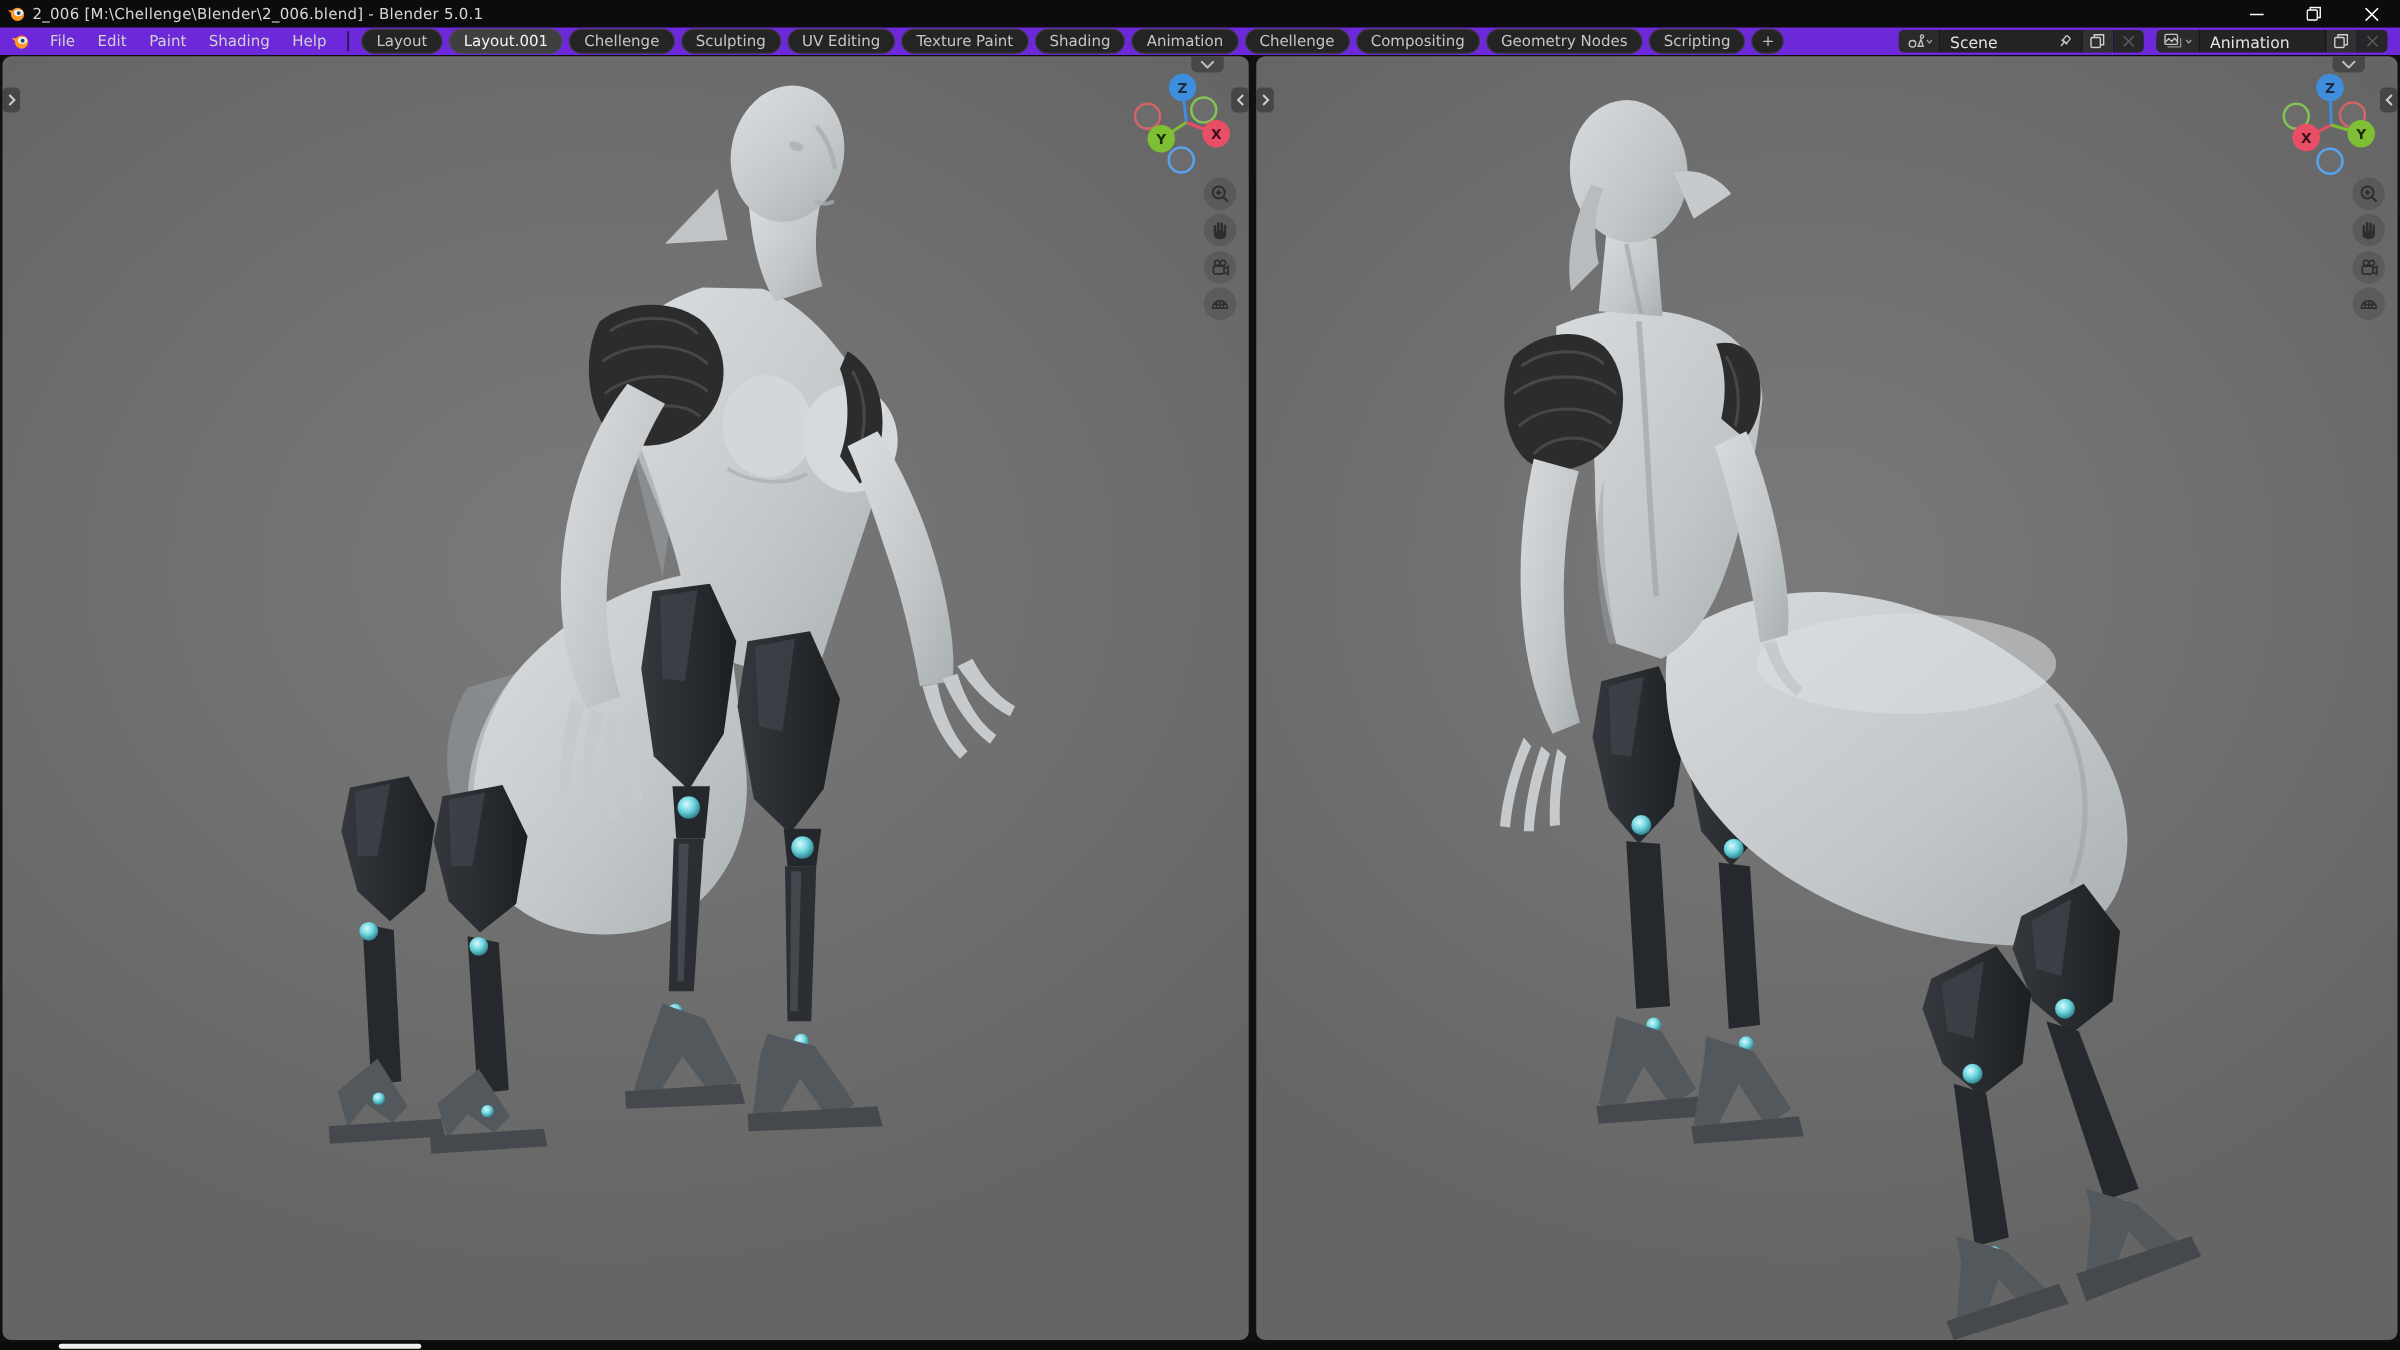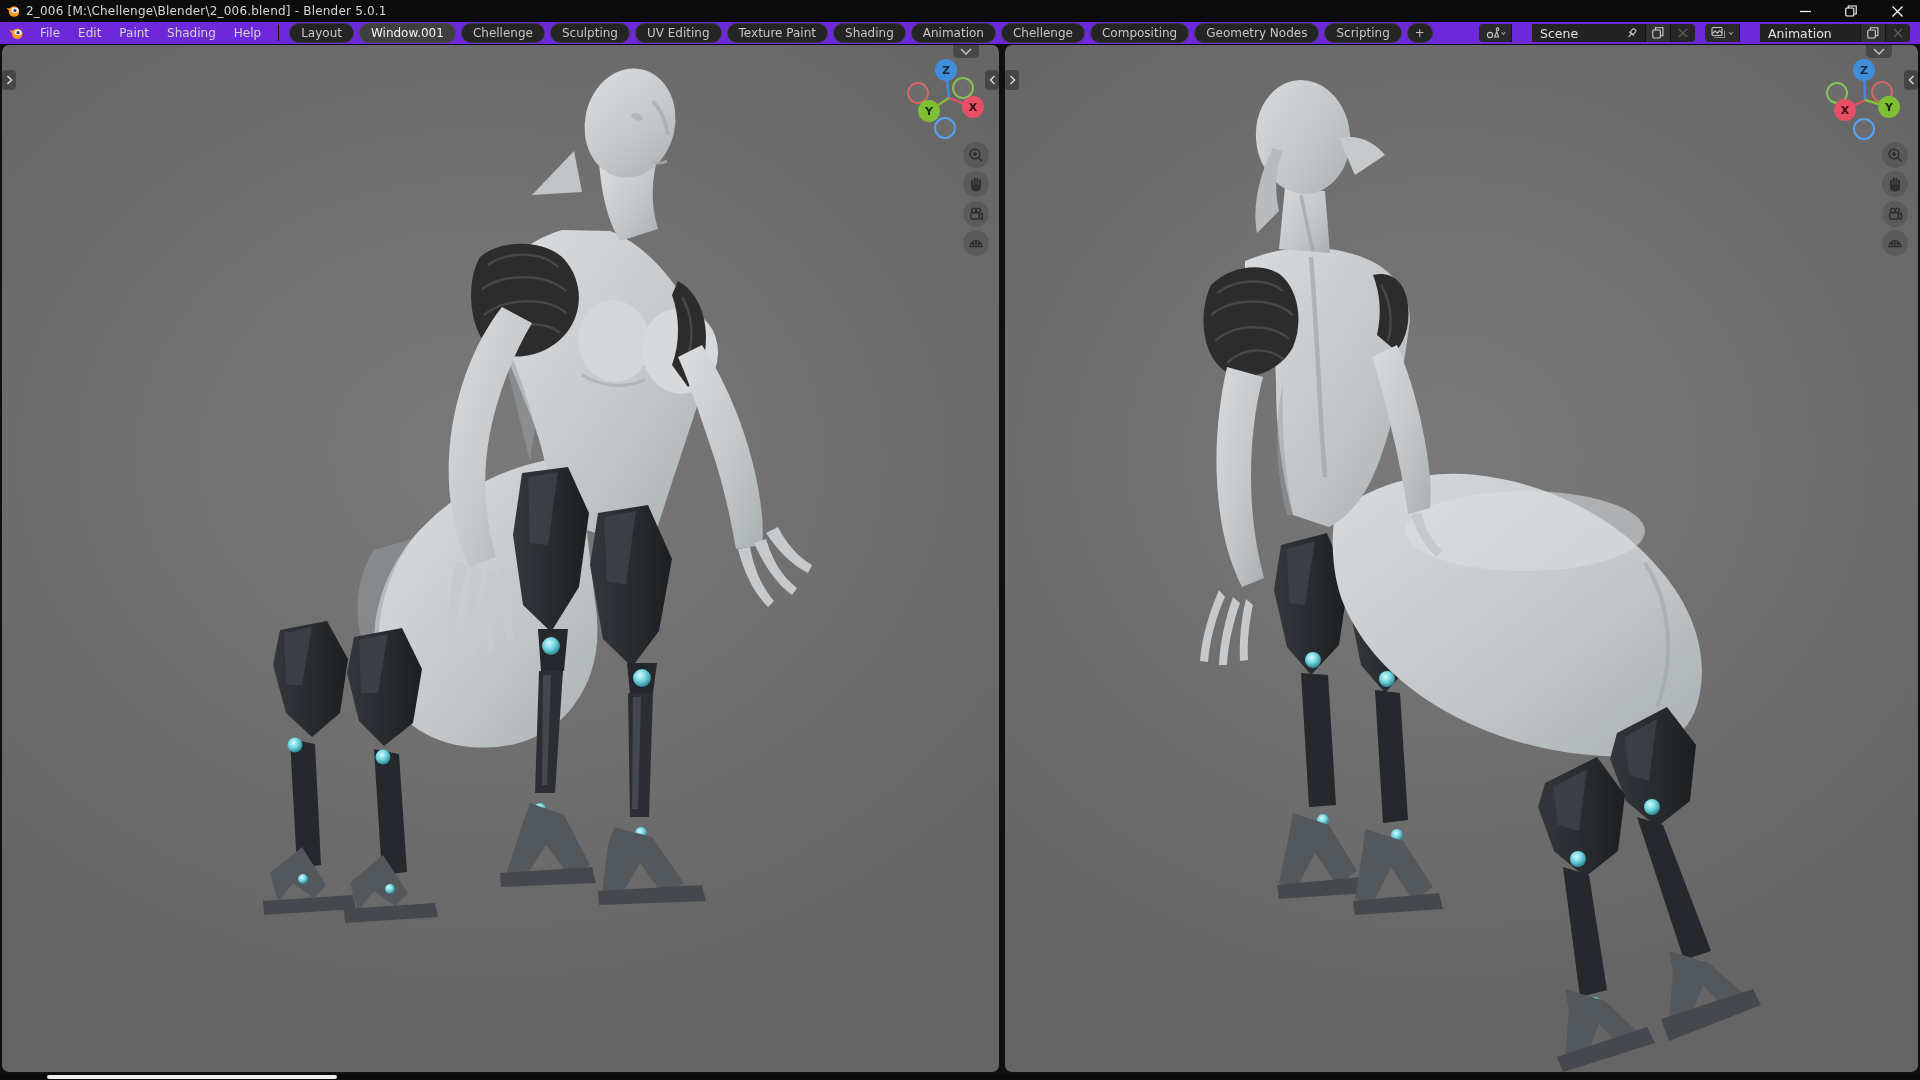--- a/index.html
+++ b/index.html
@@ -22,21 +22,21 @@
   .tabs{display:flex;align-items:flex-start;gap:5px;}
   .tab{height:18px;line-height:18px;padding:0 11px;border-radius:10px;background:#242424;
        border:1px solid #3a3a3a;color:#c6c6c6;white-space:nowrap;}
   .tab.active{background:#3f3f3f;border-color:#4a4a4a;color:#f2f2f2;}
   .tab.add{padding:0 7px;color:#bdbdbd;}
   .top-spacer{flex:1;}
   .id-group{display:flex;align-items:center;height:18px;margin-right:10px;}
   .id-iconbtn{height:18px;display:flex;align-items:center;padding:0 4px 0 6px;background:#2a2a2a;
               border-radius:4px 0 0 4px;border-right:1px solid #161616;}
   .id-field{height:18px;display:flex;align-items:center;background:#232323;color:#e3e3e3;
-            padding:0 6px 0 8px;font-size:12.5px;margin-left:20px;}
+            padding:0 6px 0 8px;font-size:12.5px;}
   .id-field .grow{min-width:86px;}
   .id-btn{height:18px;width:24px;display:flex;align-items:center;justify-content:center;background:#313131;
           border-left:1px solid #161616;}
   .id-btn.last{border-radius:0 4px 4px 0;background:#262626;}
   
   .main{position:absolute;left:0;top:45px;width:1920px;height:1029px;background:#101010;}
   .viewport{position:absolute;top:0;height:1027px;border-radius:7px;overflow:hidden;
             background:radial-gradient(ellipse 70% 55% at 48% 40%, #7a7a7a 0%, #717171 45%, #656565 100%);}
   .vp-left{left:2px;width:997px;}
   .vp-right{left:1005px;width:913px;}
@@ -98,21 +98,21 @@
       </svg>
     </span>
     <span class="menu-item">File</span>
     <span class="menu-item">Edit</span>
     <span class="menu-item">Paint</span>
     <span class="menu-item">Shading</span>
     <span class="menu-item">Help</span>
     <span class="bar-sep"></span>
     <div class="tabs">
       <span class="tab">Layout</span>
-      <span class="tab active">Window.001</span>
+      <span class="tab active">Layout.001</span>
       <span class="tab">Chellenge</span>
       <span class="tab">Sculpting</span>
       <span class="tab">UV Editing</span>
       <span class="tab">Texture Paint</span>
       <span class="tab">Shading</span>
       <span class="tab">Animation</span>
       <span class="tab">Chellenge</span>
       <span class="tab">Compositing</span>
       <span class="tab">Geometry Nodes</span>
       <span class="tab">Scripting</span>

